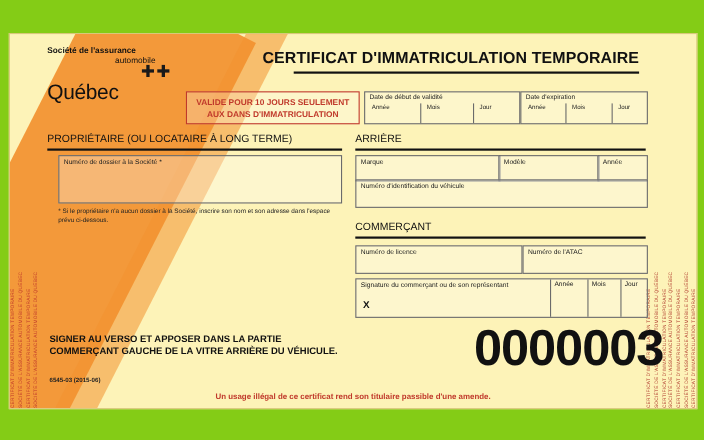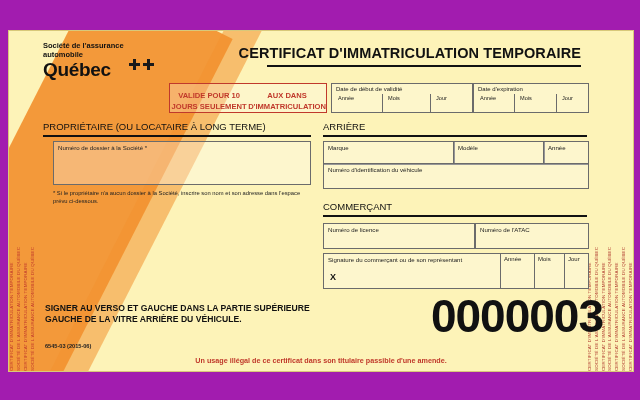--- a/index.html
+++ b/index.html
@@ -1,20 +1,20 @@
 <!DOCTYPE html>
 <html><head>
 <meta charset="utf-8">
 <style>
   html,body{margin:0;padding:0;}
   body{
     width:640px;height:400px;background:#ffffff;overflow:hidden;
     font-family:"Liberation Sans", sans-serif;
   }
-  .page{position:relative;width:640px;height:400px;background:#a21caf;}
+  .page{position:relative;width:640px;height:400px;background:#84cc16;}
 
   
   .cert{
     position:absolute;left:8px;top:30px;width:624px;height:340px;
     background:#fdf3b8;
     border:1px solid #d8c87a;
     overflow:hidden;
   }
 
   
@@ -45,41 +45,41 @@
     color:#c0392b;white-space:nowrap;
     font-family:"Liberation Sans", sans-serif;
     transform:rotate(180deg);
   }
   .side-strip.right .vtext{color:#b03a2e;}
 
   
   .header{position:absolute;left:34px;top:8px;right:52px;height:46px;}
   .logo-block{position:absolute;left:0;top:2px;width:160px;color:#111;}
   .logo-l1{font-size:7.5px;font-weight:bold;line-height:9px;}
-  .logo-l2{font-size:7.5px;font-weight:bold;line-height:9px;}
-  .logo-qc{font-size:19px;font-weight:bold;letter-spacing:-.3px;margin-top:0;}
+  .logo-l2{font-size:7.5px;font-weight:normal;line-height:9px;text-align:center;}
+  .logo-qc{font-size:19px;font-weight:normal;letter-spacing:-.3px;margin-top:15px;}
   .fleur-wrap{position:absolute;left:86px;top:20px;display:flex;gap:3px;}
   .fleur{width:11px;height:11px;position:relative;}
   .fleur:before,.fleur:after{content:"";position:absolute;background:#1a1a1a;}
   .fleur:before{left:4px;top:0;width:3px;height:11px;}
   .fleur:after{left:0;top:4px;width:11px;height:3px;}
 
   .title{
     position:absolute;right:0;top:6px;
     font-size:14.5px;font-weight:bold;color:#111;letter-spacing:.1px;
     white-space:nowrap;
   }
   .title-rule{position:absolute;right:0;top:26px;width:314px;height:2px;background:#111;}
 
   
   .valid-box{
     position:absolute;left:160px;top:52px;width:156px;height:28px;
     border:1.6px solid #c0392b;background:rgba(255,255,255,.25);
     color:#c0392b;font-weight:bold;font-size:7.6px;line-height:11px;
-    display:flex;align-items:flex-end;justify-content:center;
+    display:flex;flex-direction:column;align-items:center;justify-content:center;
     text-align:center;
   }
 
   
   .datebox{position:absolute;border:1px solid #6b6b6b;background:rgba(255,255,255,.28);}
   .datebox .cap{position:absolute;left:4px;top:2px;font-size:6px;color:#222;}
   .datebox .sub{position:absolute;top:11px;font-size:5.6px;color:#222;}
   .vrule{position:absolute;top:10px;bottom:0;width:1px;background:#6b6b6b;}
 
   
@@ -212,19 +212,19 @@
       <div class="lab">Signature du commerçant ou de son représentant</div>
       <div class="sub" style="position:absolute;left:180px;top:2px;font-size:6px;color:#222;">Année</div>
       <div class="sub" style="position:absolute;left:214px;top:2px;font-size:6px;color:#222;">Mois</div>
       <div class="sub" style="position:absolute;left:244px;top:2px;font-size:6px;color:#222;">Jour</div>
       <div class="vrule" style="left:176px;top:0;"></div>
       <div class="vrule" style="left:210px;top:0;"></div>
       <div class="vrule" style="left:240px;top:0;"></div>
       <div class="xmark" style="left:6px;top:18px;">X</div>
     </div>
 
-    <div class="signnote">SIGNER AU VERSO ET GAUCHE DANS LA PARTIE SUPÉRIEURE GAUCHE DE LA VITRE ARRIÈRE DU VÉHICULE.</div>
+    <div class="signnote">SIGNER AU VERSO ET APPOSER DANS LA PARTIE COMMERÇANT GAUCHE DE LA VITRE ARRIÈRE DU VÉHICULE.</div>
     <div class="bignum">0000003</div>
     <div class="formcode">6545-03  (2015-06)</div>
-    <div class="warn">Un usage illégal de ce certificat dans son titulaire passible d'une amende.</div>
+    <div class="warn">Un usage illégal de ce certificat rend son titulaire passible d'une amende.</div>
 
   </div>
 </div>
 
 </body></html>

